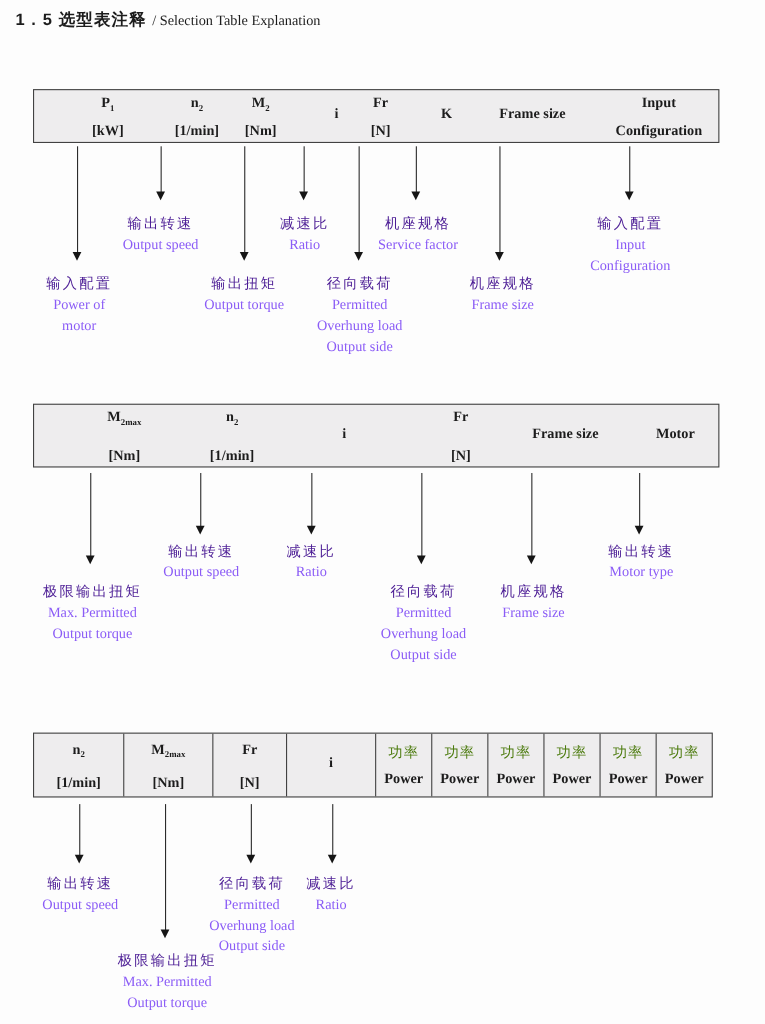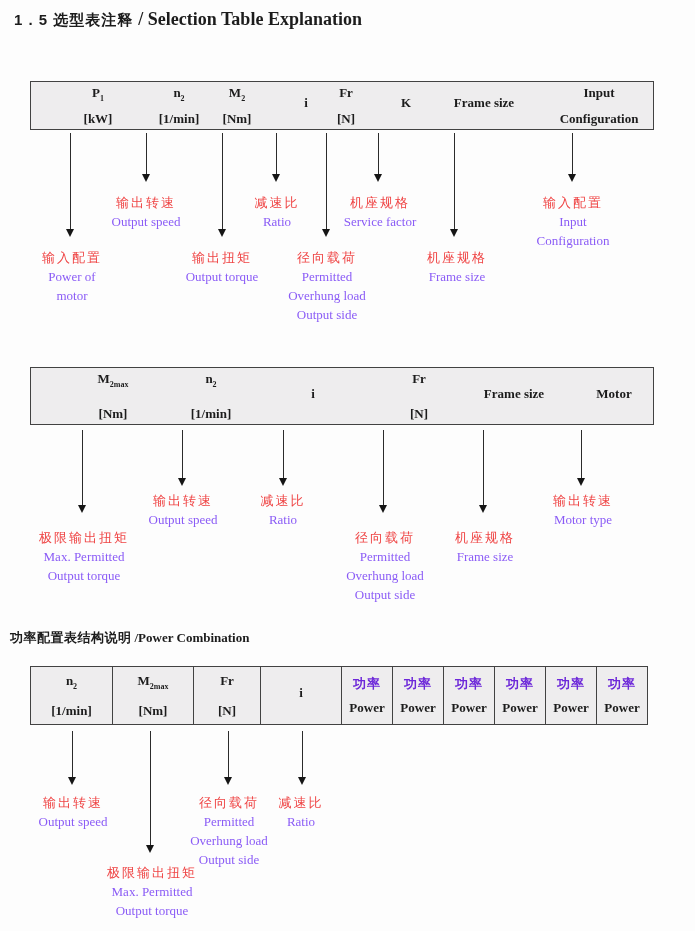--- a/index.html
+++ b/index.html
@@ -3,21 +3,21 @@
 <meta charset="utf-8">
 <style>
   html,body{margin:0;padding:0;background:#ffffff;}
   .page{
     position:relative;width:695px;height:931px;background:#fdfdfd;
     font-family:"Liberation Serif",serif;color:#1c1c1c;overflow:hidden;
   }
   
   .title{position:absolute;left:14px;top:9px;font-size:15px;white-space:nowrap;}
   .title .zh{font-family:"Liberation Sans",sans-serif;font-weight:bold;letter-spacing:1px;margin-right:5px;}
-  .title .en{font-weight:bold;font-size:18px;}
+  .title .en{font-weight:normal;font-size:13px;}
   .sec-h{position:absolute;left:10px;font-size:13px;font-weight:bold;white-space:nowrap;}
   .sec-h .zh{font-family:"Liberation Sans",sans-serif;letter-spacing:0.5px;margin-right:3px;}
   
   .tbl{position:absolute;background:#eeedee;border:1px solid #424242;box-sizing:border-box;}
   .tcell{
     position:absolute;top:0;height:100%;transform:translateX(-50%);
     display:flex;flex-direction:column;justify-content:center;
     text-align:center;font-weight:bold;font-size:13px;white-space:nowrap;
   }
   .cl1{line-height:15px;}
@@ -28,30 +28,30 @@
   
   .t3{position:absolute;left:30px;top:666px;width:618px;height:59px;
       background:#eeedee;border:1px solid #424242;box-sizing:border-box;display:flex;}
   .t3c{
     box-sizing:border-box;border-right:1px solid #424242;height:100%;
     display:flex;flex-direction:column;justify-content:center;
     text-align:center;font-weight:bold;font-size:13px;white-space:nowrap;
   }
   .t3c:last-child{border-right:none;}
   .t3 .cl2:not(:empty){margin-top:9px;}
-  .t3c.pwr .cl1{font-family:"Liberation Sans",sans-serif;font-weight:bold;color:#6d28d9;letter-spacing:1px;}
+  .t3c.pwr .cl1{font-family:"Liberation Sans",sans-serif;font-weight:normal;color:#4d7c0f;letter-spacing:1px;}
   
   .arr{position:absolute;width:9px;}
   .arr::before{content:"";position:absolute;left:4px;top:0;bottom:7px;width:1px;background:#2b2b2b;}
   .arr::after{content:"";position:absolute;left:0.5px;bottom:0;
     border-left:4px solid transparent;border-right:4px solid transparent;border-top:8px solid #151515;}
   
   .co{position:absolute;transform:translateX(-50%);text-align:center;
       font-size:13px;line-height:19px;white-space:nowrap;}
-  .co .zh{font-family:"Liberation Sans",sans-serif;letter-spacing:2px;color:#ef4444;}
+  .co .zh{font-family:"Liberation Sans",sans-serif;letter-spacing:2px;color:#4c1d95;}
   .co .en{font-family:"Liberation Serif",serif;color:#8b5cf6;}
 </style>
 </head>
 <body>
 
 <div class="page">
 
   <div class="title">
     <span class="zh">1 . 5 选型表注释</span><span class="en">/ Selection Table Explanation</span>
   </div>
@@ -196,23 +196,20 @@
     <div class="zh">径向载荷</div>
     <div class="en">Permitted</div>
     <div class="en">Overhung load</div>
     <div class="en">Output side</div>
   </div>
   <div class="co" style="left:485px;top:528px">
     <div class="zh">机座规格</div>
     <div class="en">Frame size</div>
   </div>
 
-  <div class="sec-h" style="top:629px">
-    <span class="zh">功率配置表结构说明</span><span>/Power Combination</span>
-  </div>
 
   <div class="t3">
     <div class="t3c" style="width:82px">
         <div class="cl1"><span>n</span><sub>2</sub></div>
         <div class="cl2">[1/min]</div>
       </div>
     <div class="t3c" style="width:81px">
         <div class="cl1"><span>M</span><sub>2max</sub></div>
         <div class="cl2">[Nm]</div>
       </div>

